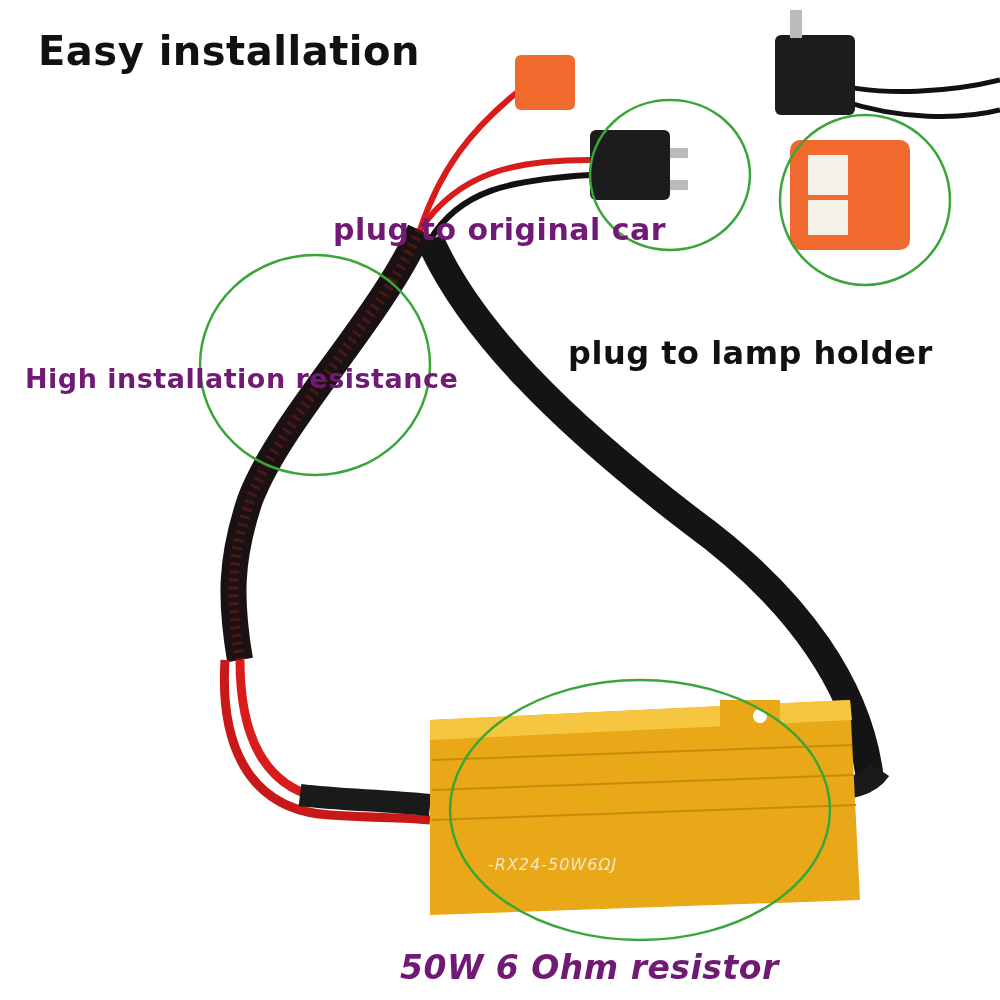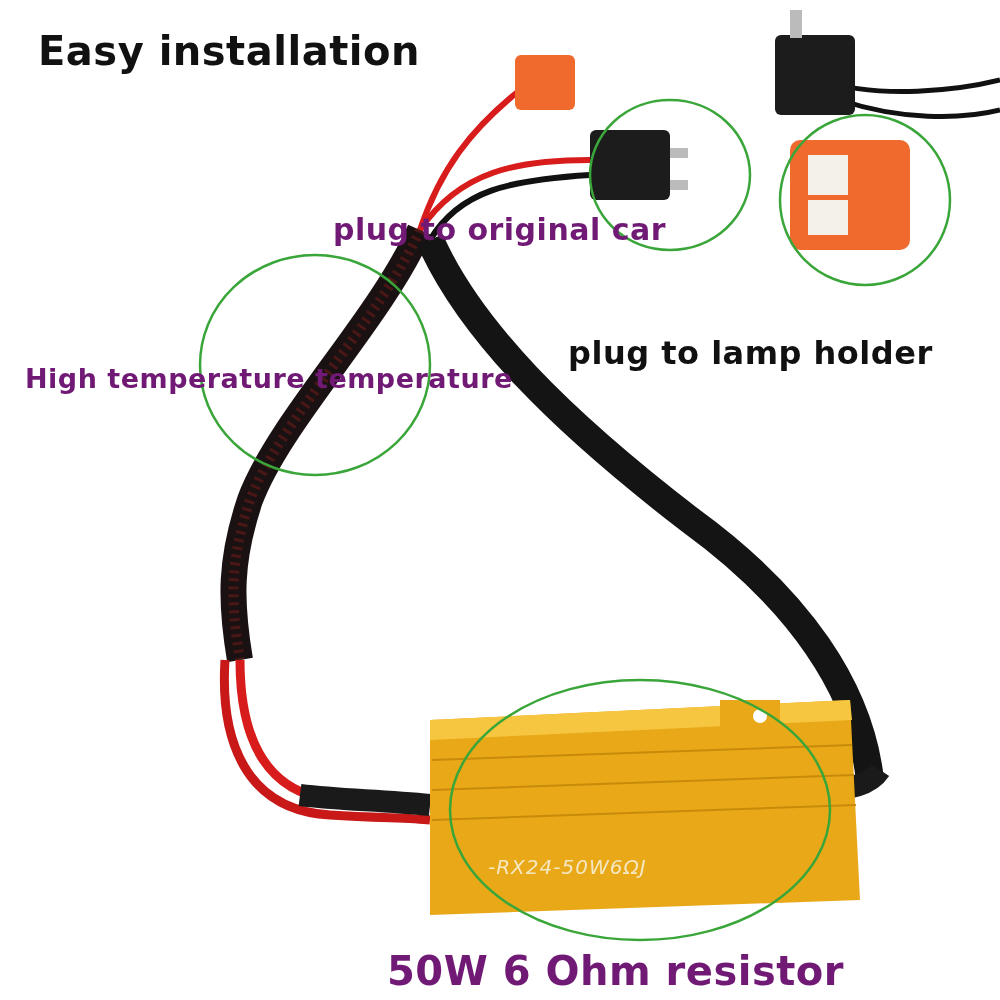--- a/index.html
+++ b/index.html
@@ -5,22 +5,22 @@
   html,body{margin:0;padding:0;background:#fff;}
   #stage{position:relative;width:1000px;height:1000px;overflow:hidden;background:#fff;font-family:"DejaVu Sans",sans-serif;border-radius:10px;}
   svg.art{position:absolute;left:0;top:0;}
   .lbl{position:absolute;font-weight:bold;white-space:nowrap;letter-spacing:0.5px;}
   .title{left:38px;top:28px;font-size:40px;color:#111;}
   .red{color:#701a75;}
   .blk{color:#111;}
   .l-car{left:333px;top:212px;font-size:30px;}
   .l-lamp{left:568px;top:294px;font-size:32px;margin-top:40px;}
   .l-temp{left:25px;top:363px;font-size:27px;}
-  .l-res{left:387px;top:948px;font-size:40px;}
-  .marking{position:absolute;left:488px;top:855px;font-family:"DejaVu Sans",sans-serif;font-style:italic;font-size:20px;color:#f5e7c0;letter-spacing:1px;}
+  .l-res{left:400px;top:948px;font-size:33px;font-style:italic;}
+  .marking{position:absolute;left:488px;top:855px;font-family:"DejaVu Sans",sans-serif;font-style:italic;font-size:16px;color:#f5e7c0;letter-spacing:1px;}
 </style>
 </head>
 <body>
 
 <div id="stage">
   <svg class="art" width="1000" height="1000" viewBox="0 0 1000 1000">
 
     <path d="M520 90 C470 130 440 170 420 230" stroke="#d81c1c" stroke-width="6" fill="none"></path>
     <path d="M590 160 C520 160 460 170 420 230" stroke="#d81c1c" stroke-width="6" fill="none"></path>
     <path d="M590 175 C510 180 460 190 430 240" stroke="#111" stroke-width="6" fill="none"></path>
@@ -62,16 +62,16 @@
       <ellipse cx="670" cy="175" rx="80" ry="75"></ellipse>
       <ellipse cx="865" cy="200" rx="85" ry="85"></ellipse>
       <ellipse cx="315" cy="365" rx="115" ry="110"></ellipse>
       <ellipse cx="640" cy="810" rx="190" ry="130"></ellipse>
     </g>
   </svg>
 
   <div class="lbl title">Easy installation</div>
   <div class="lbl red l-car">plug to original car</div>
   <div class="lbl blk l-lamp">plug to lamp holder</div>
-  <div class="lbl red l-temp">High temperature temperature</div>
+  <div class="lbl red l-temp">High installation resistance</div>
   <div class="lbl red l-res">50W 6 Ohm resistor</div>
   <div class="marking">-RX24-50W6ΩJ</div>
 </div>
 
 </body></html>

